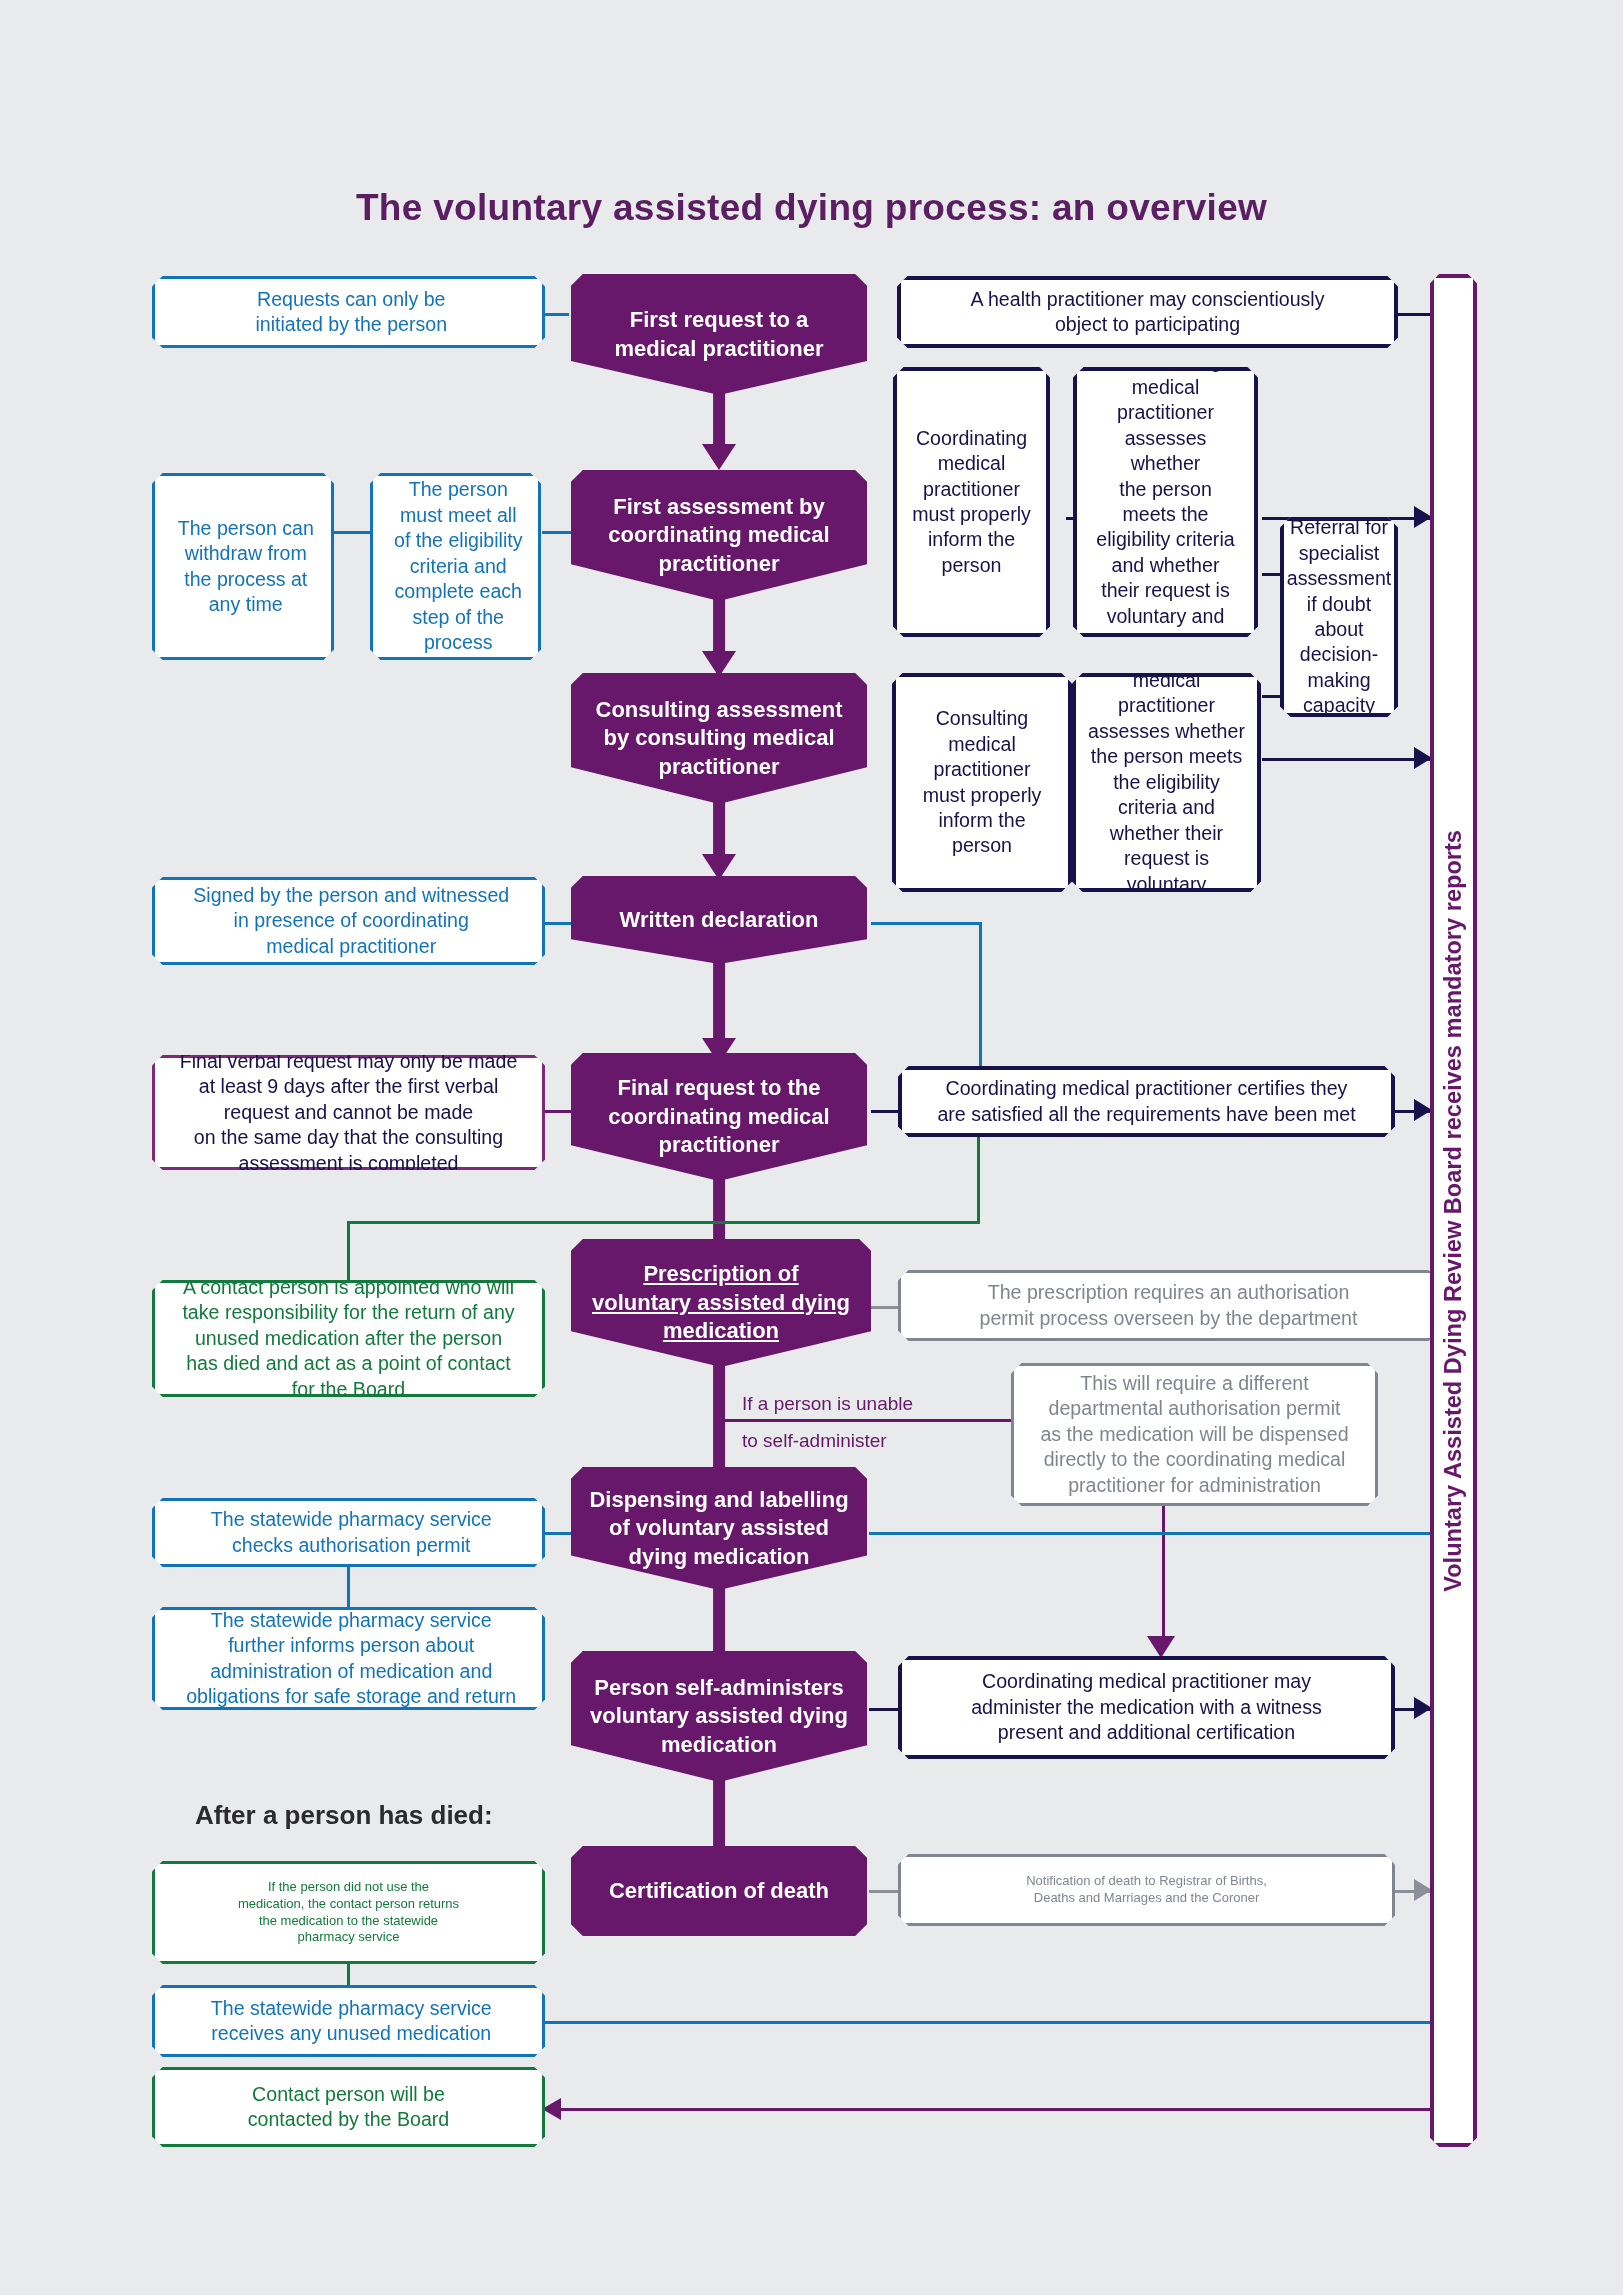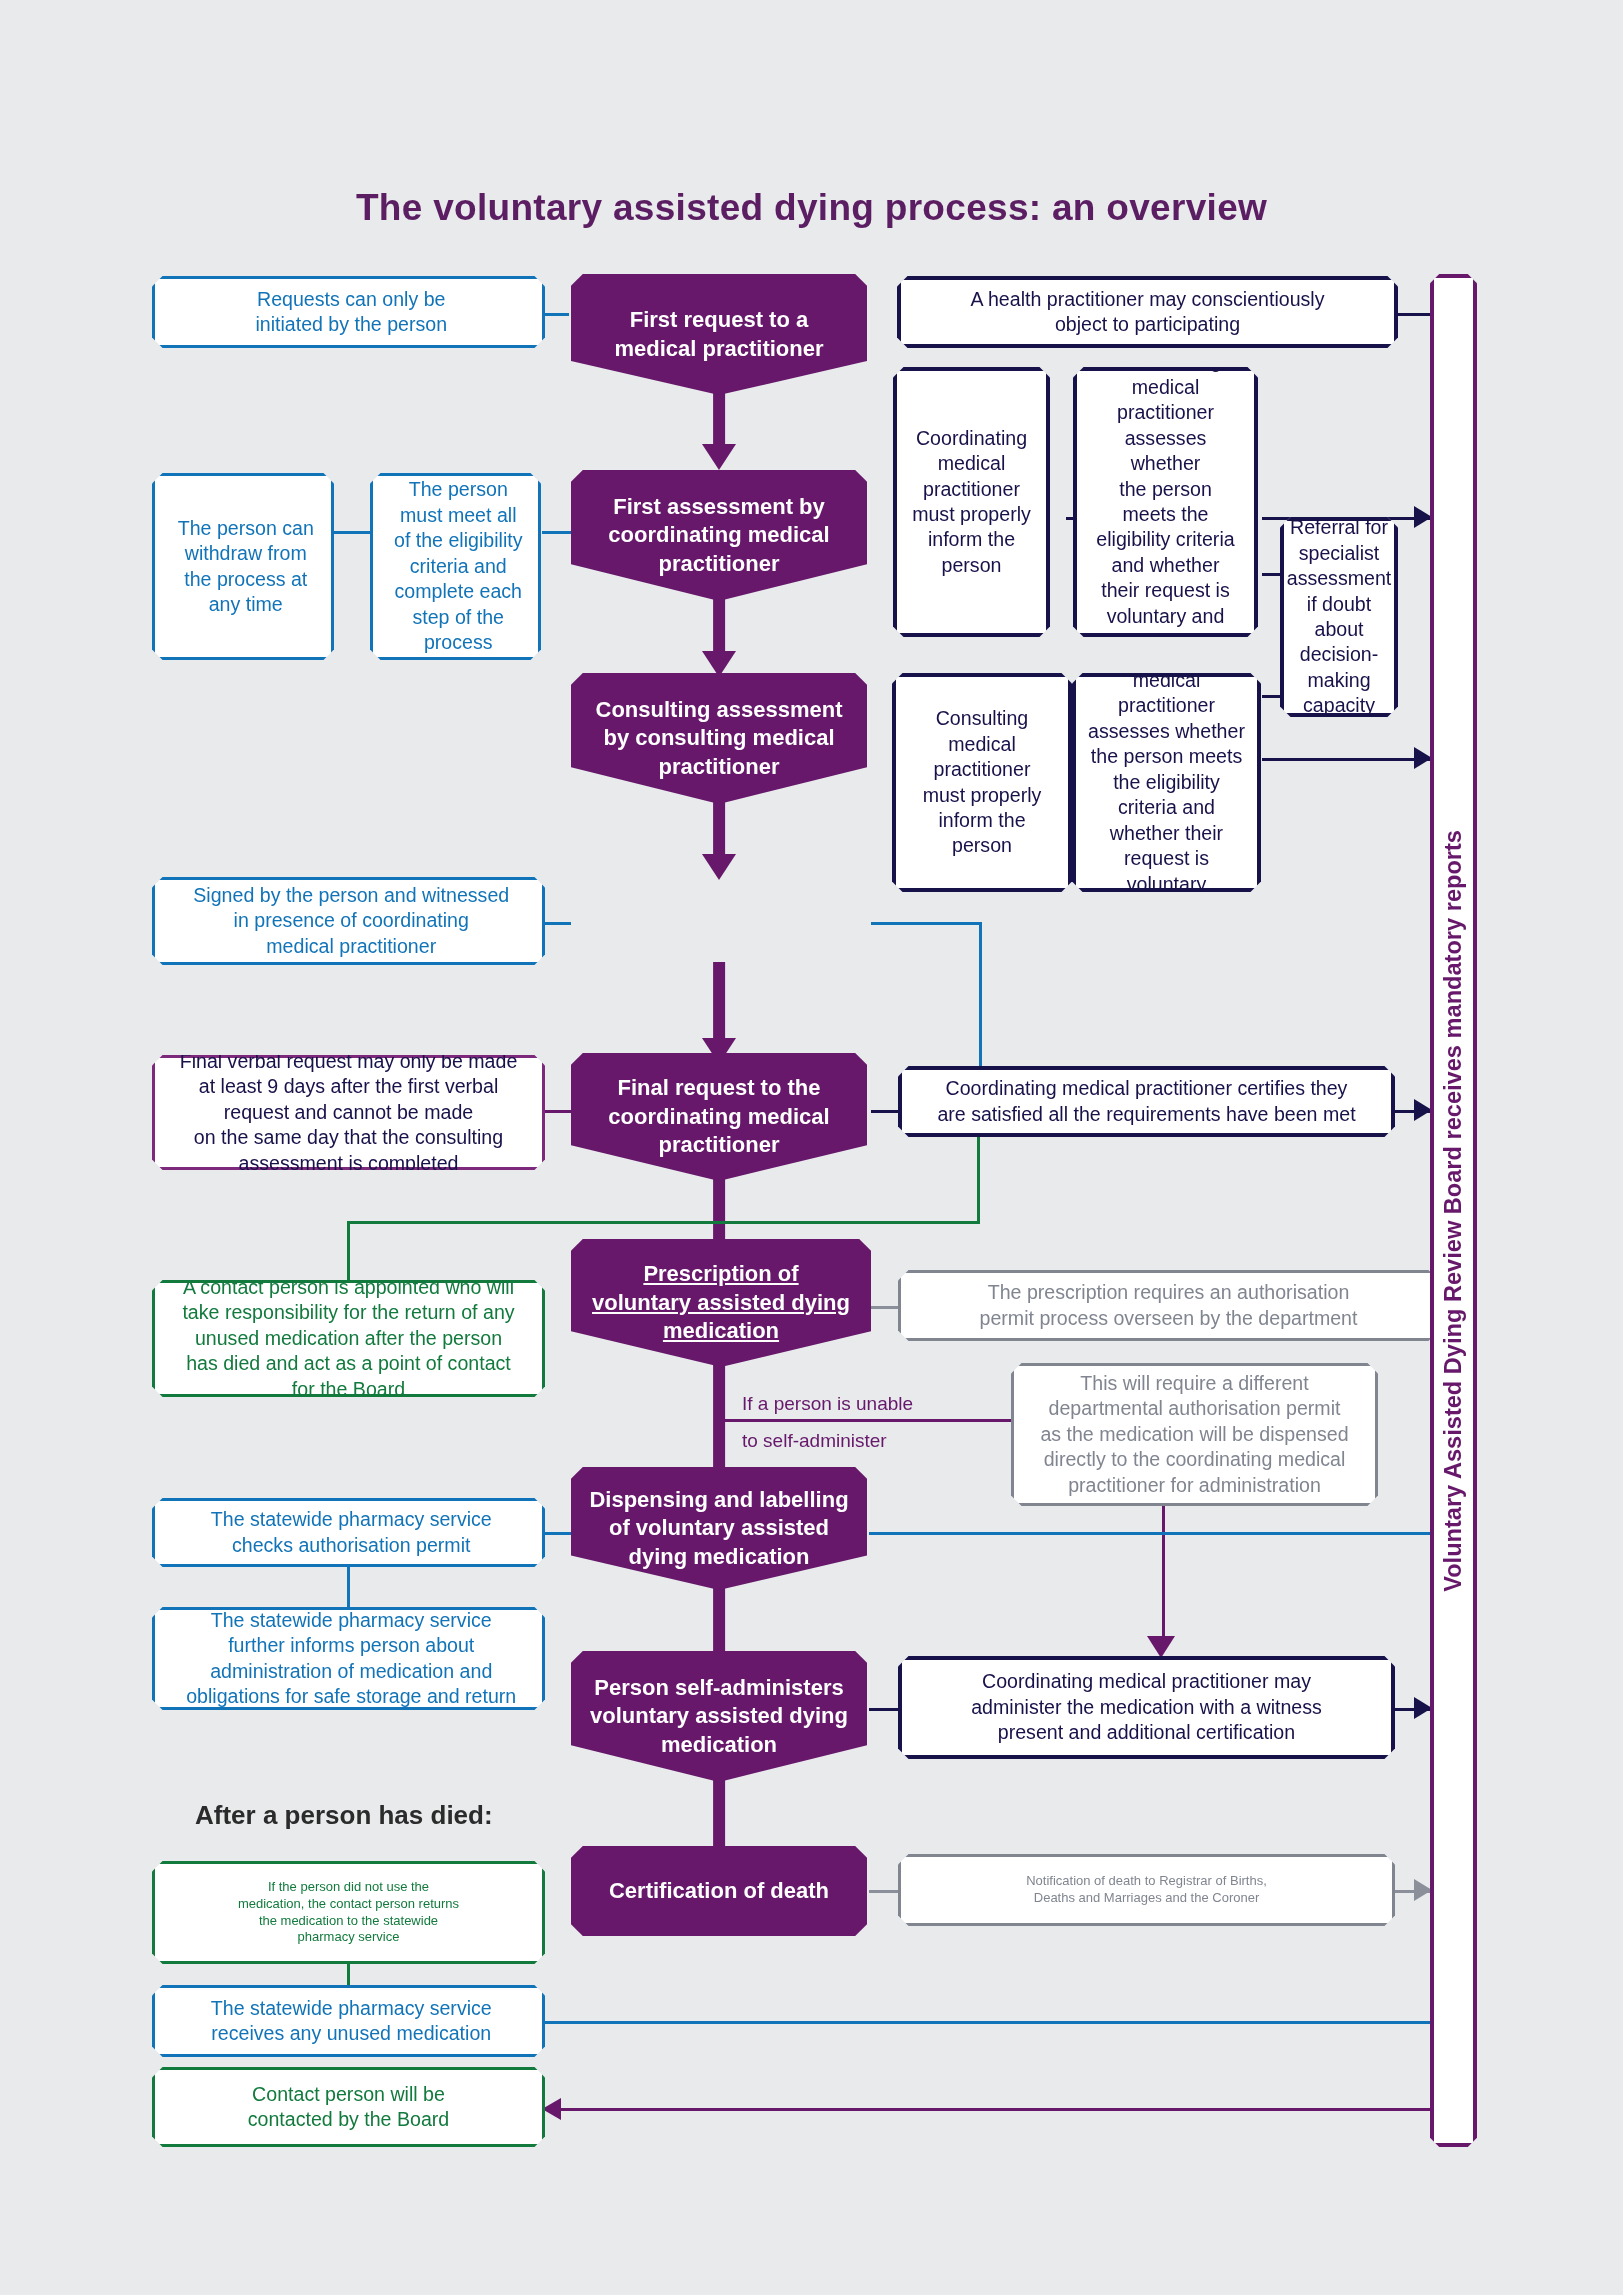--- a/index.html
+++ b/index.html
@@ -233,20 +233,23 @@
   </div>
 
   <div class="proc chev" style="left:571px;top:470px;width:296px;height:131px;font-size:22px;">
     <span>First assessment by<br>coordinating medical<br>practitioner</span>
   </div>
 
   <div class="proc chev" style="left:571px;top:673px;width:296px;height:131px;font-size:22px;">
     <span>Consulting assessment<br>by consulting medical<br>practitioner</span>
   </div>
 
+  <div class="proc chev" style="left:571px;top:876px;width:296px;height:88px;font-size:22px;">
+    <span>Written declaration</span>
+  </div>
 
   <div class="proc chev" style="left:571px;top:1053px;width:296px;height:128px;font-size:22px;">
     <span>Final request to the<br>coordinating medical<br>practitioner</span>
   </div>
 
   <div class="proc chev" style="left:571px;top:1239px;width:300px;height:128px;font-size:22px;text-decoration:underline;">
     <span>Prescription of<br>voluntary assisted dying<br>medication</span>
   </div>
 
   <div class="proc chev" style="left:571px;top:1467px;width:296px;height:123px;font-size:22px;">

